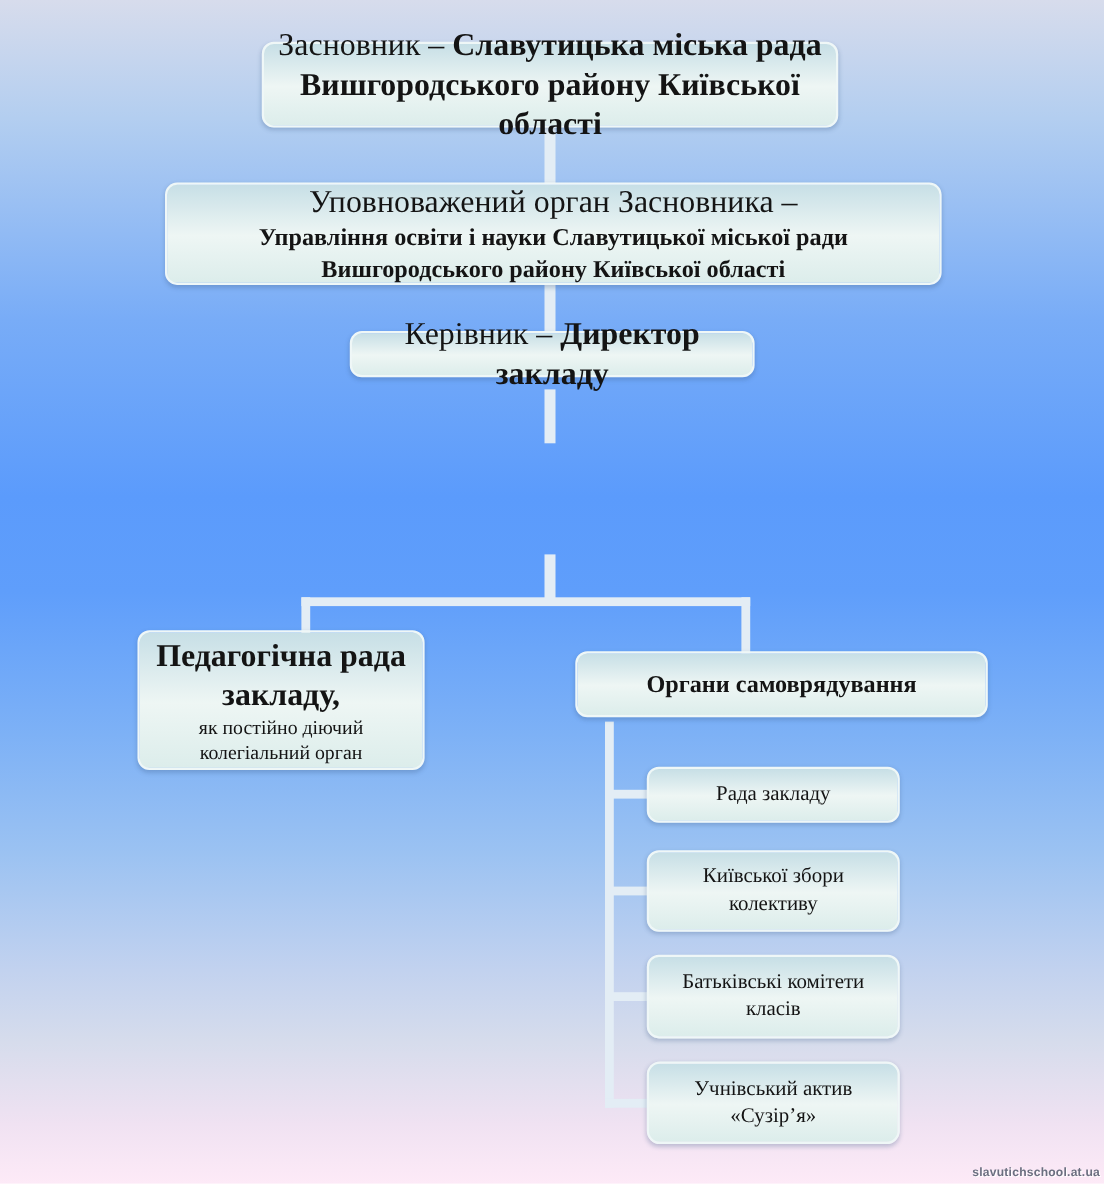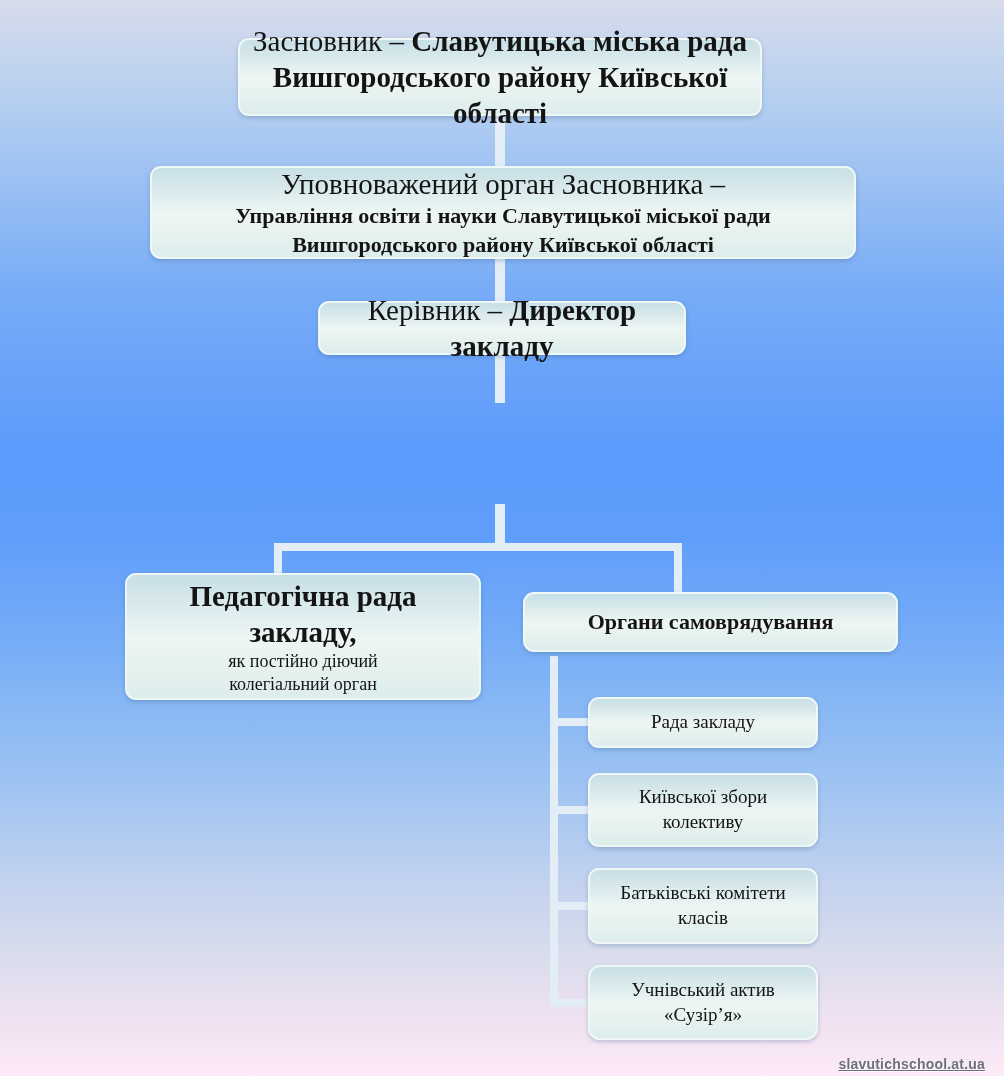--- a/index.html
+++ b/index.html
@@ -43,29 +43,28 @@
 
   .fs-lg  { font-size: 29px; line-height: 1.25; }
   .fs-xl  { font-size: 22px; line-height: 1.3; }
   .fs-md  { font-size: 19px; line-height: 1.3; }
   .fs-sm  { font-size: 18px; line-height: 1.25; }
 
   .narrow-inner { max-width: 232px; }
 
   .watermark {
     position: absolute;
-    right: 19px; bottom: 4px;
+    right: 4px; bottom: 4px;
     z-index: 3;
     font-family: "Liberation Sans", sans-serif;
-    font-size: 14px;
+    font-size: 11px;
     font-weight: bold;
     letter-spacing: 0.2px;
     color: #6b6f80;
     text-shadow: 1px 1px 0 rgba(255,255,255,0.9);
-    text-decoration: underline;
   }
 </style>
 </head>
 <body>
 
 <div class="canvas">
 
   <div class="conn" style="left:495px; top:115px; width:10px; height:52px;"></div>
   <div class="conn" style="left:495px; top:259px; width:10px; height:42px;"></div>
   <div class="conn" style="left:495px; top:354px; width:10px; height:49px;"></div>
@@ -87,28 +86,28 @@
   </div>
 
   <div class="box" style="left:150px; top:166px; width:706px; height:93px;">
     <div class="fs-lg">Уповноважений орган Засновника –</div>
     <div class="fs-xl">
       <b>Управління освіти і науки Славутицької міської ради</b><br>
       <b>Вишгородського району Київської області</b>
     </div>
   </div>
 
-  <div class="box fs-lg" style="left:318px; top:301px; width:368px; height:54px;">
+  <div class="box fs-lg" style="left:318px; top:301px; width:368px; height:42px;">
     <div>
       <span>Керівник – </span><b>Директор закладу</b>
     </div>
   </div>
 
 
-  <div class="box" style="left:125px; top:573px; width:356px; height:127px;">
+  <div class="box" style="left:125px; top:573px; width:261px; height:127px;">
     <div class="fs-lg narrow-inner"><b>Педагогічна рада закладу,</b></div>
     <div class="fs-sm narrow-inner">як постійно діючий колегіальний орган</div>
   </div>
 
   <div class="box fs-xl" style="left:523px; top:592px; width:375px; height:60px;">
     <b>Органи самоврядування</b>
   </div>
 
   <div class="box fs-md" style="left:588px; top:697px; width:230px; height:51px;">
     <span>Рада закладу</span>

